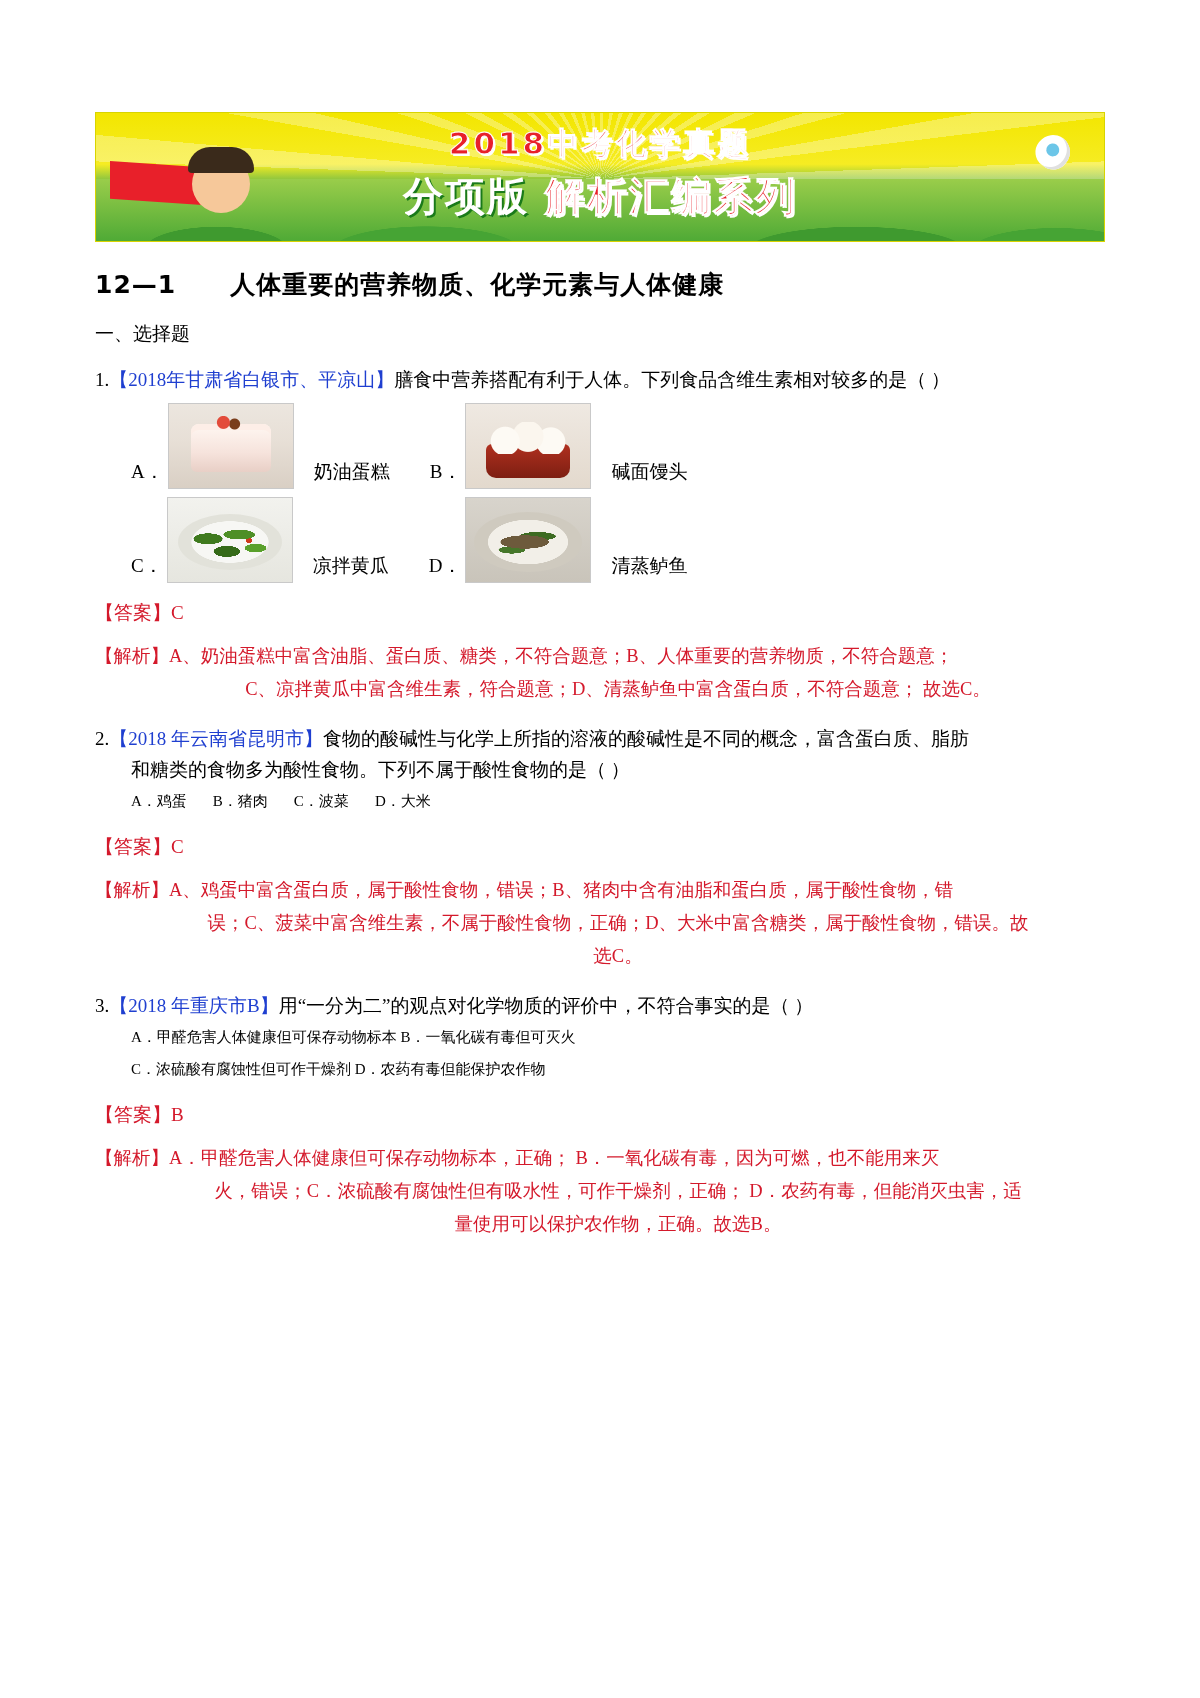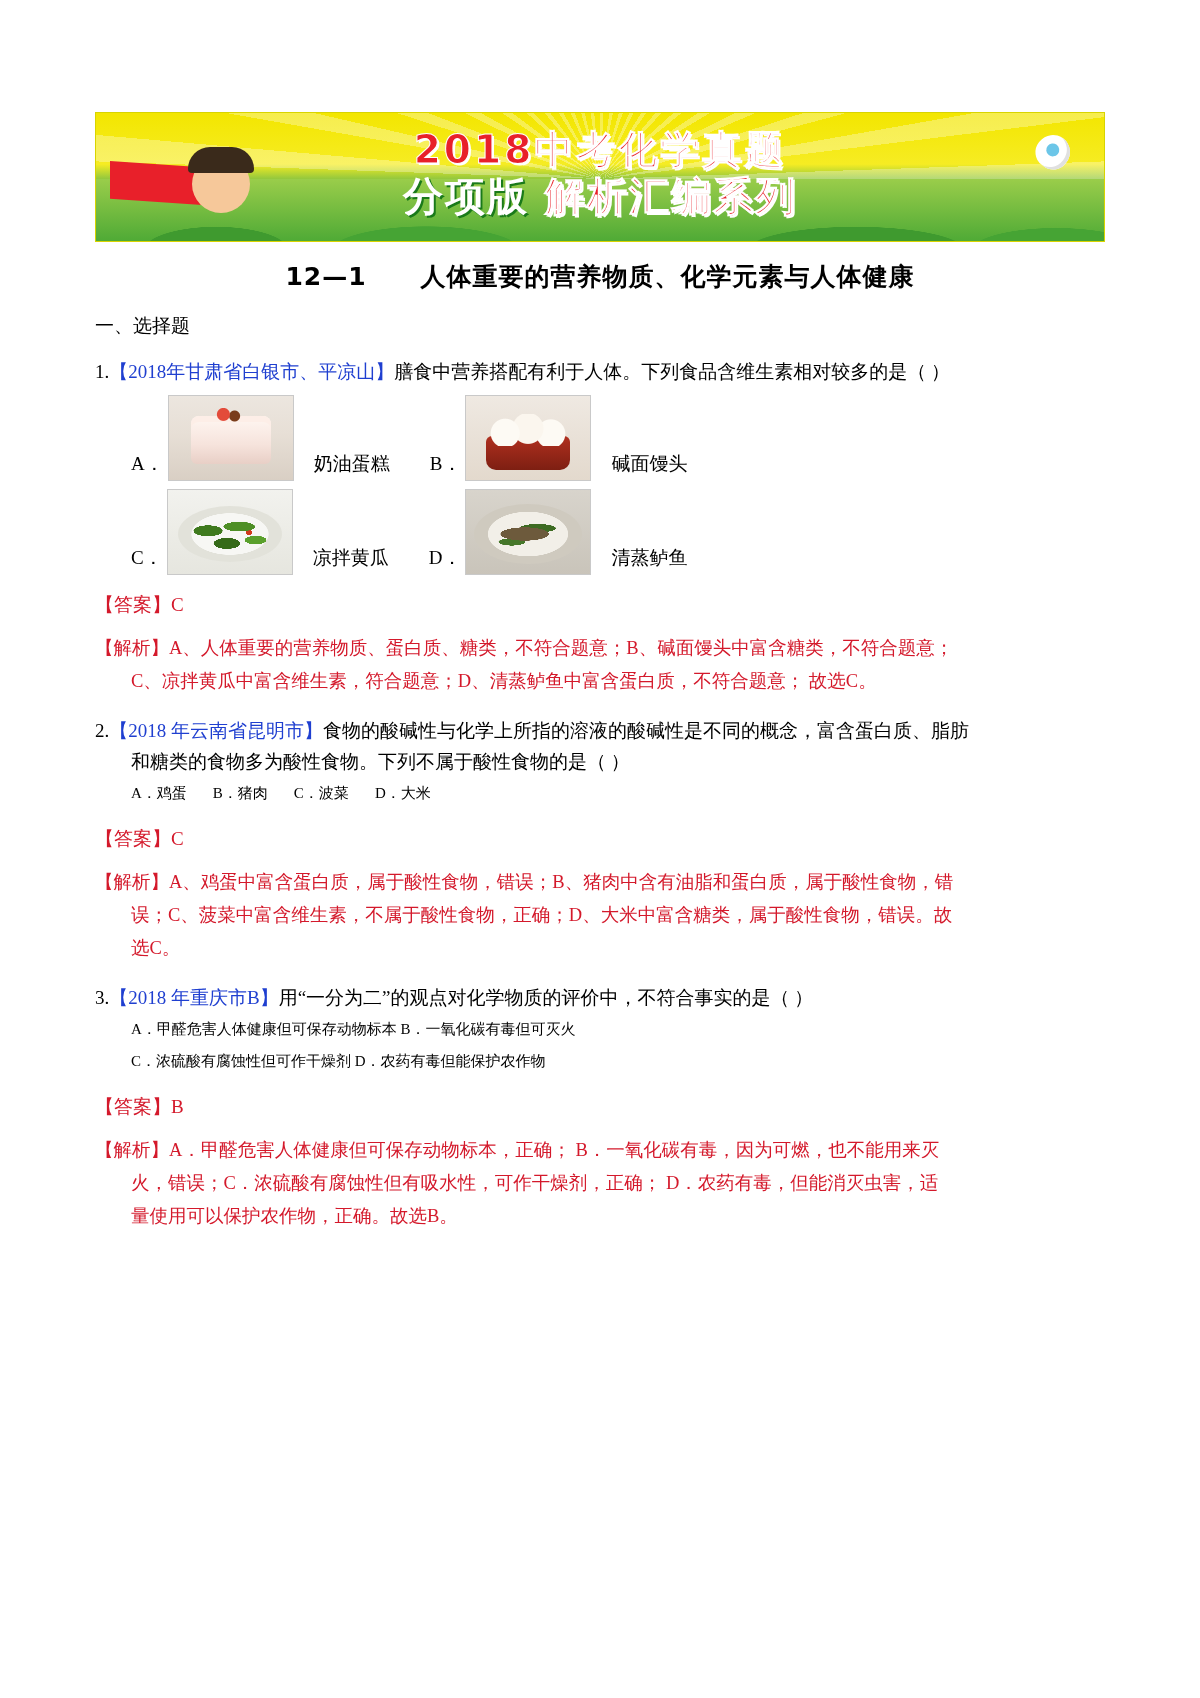--- a/index.html
+++ b/index.html
@@ -52,21 +52,21 @@
       radial-gradient(ellipse 160px 44px at 330px 58px, #46a434 60%, transparent 61%),
       radial-gradient(ellipse 180px 40px at 760px 56px, #3f9a2f 60%, transparent 61%),
       radial-gradient(ellipse 140px 38px at 960px 56px, #46a434 60%, transparent 61%);
   }
   .banner-title1 {
     position: absolute;
     top: 10px; left: 0; right: 0;
     text-align: center;
     font-family: "DejaVu Sans", sans-serif;
     font-weight: bold;
-    font-size: 39px;
+    font-size: 31px;
     letter-spacing: 3px;
     color: #e8202a;
     -webkit-text-stroke: 1px #ffffff;
     text-shadow: 2px 2px 0 #ffffff;
   }
   .banner-title2 {
     position: absolute;
     top: 56px; left: 0; right: 0;
     text-align: center;
     font-family: "DejaVu Sans", sans-serif;
@@ -118,25 +118,24 @@
     content: "";
     position: absolute;
     left: -4px; top: -8px;
     width: 66px; height: 26px;
     background: #3a2a1b;
     border-radius: 33px 33px 6px 6px;
   }
 
   
   .doc-title {
-    margin-top: 18px;
+    margin-top: 26px;
     font-family: "DejaVu Sans", sans-serif;
     font-weight: bold;
     font-size: 25px;
-    text-align: center;
     letter-spacing: 1px;
   }
   .doc-title .num {
     margin-right: 54px;
   }
 
   .section-label {
     margin-top: 20px;
     font-size: 19px;
   }
@@ -176,20 +175,21 @@
     color: #d4192b;
   }
   .analysis .body {
     display: inline;
   }
   .analysis-cont {
     margin-left: 36px;
     color: #d4192b;
     font-size: 18.5px;
     line-height: 33px;
+    text-align: center;
   }
 
   
   .img-row {
     display: flex;
     align-items: flex-end;
     margin-top: 8px;
     margin-left: 36px;
   }
   .img-cell {
@@ -339,21 +339,21 @@
       <span class="sep"></span>
       <div class="img-cell">
         <span class="img-label">D．</span>
         <span class="thumb fish"></span>
         <span class="img-cap">清蒸鲈鱼</span>
       </div>
     </div>
 
     <div class="answer"><span class="tag">【答案】</span><span>C</span></div>
 
-    <div class="analysis"><span class="tag">【解析】</span><span class="body">A、人体重要的营养物质、蛋白质、糖类，不符合题意；B、碱面馒头中富含糖类，不符合题意；</span></div>
+    <div class="analysis"><span class="tag">【解析】</span><span class="body">A、奶油蛋糕中富含油脂、蛋白质、糖类，不符合题意；B、人体重要的营养物质，不符合题意；</span></div>
     <div class="analysis-cont">C、凉拌黄瓜中富含维生素，符合题意；D、清蒸鲈鱼中富含蛋白质，不符合题意； 故选C。</div>
   </div>
 
   <div class="q">
     <div class="q-line"><span>2.</span><span class="src">【2018 年云南省昆明市】</span><span>食物的酸碱性与化学上所指的溶液的酸碱性是不同的概念，富含蛋白质、脂肪</span></div>
     <div class="indent">和糖类的食物多为酸性食物。下列不属于酸性食物的是（      ）</div>
     <div class="opts">
       <span>A．鸡蛋</span><span class="opt-sp"></span><span>B．猪肉</span><span class="opt-sp"></span><span>C．波菜</span><span class="opt-sp"></span><span>D．大米</span>
     </div>
 

